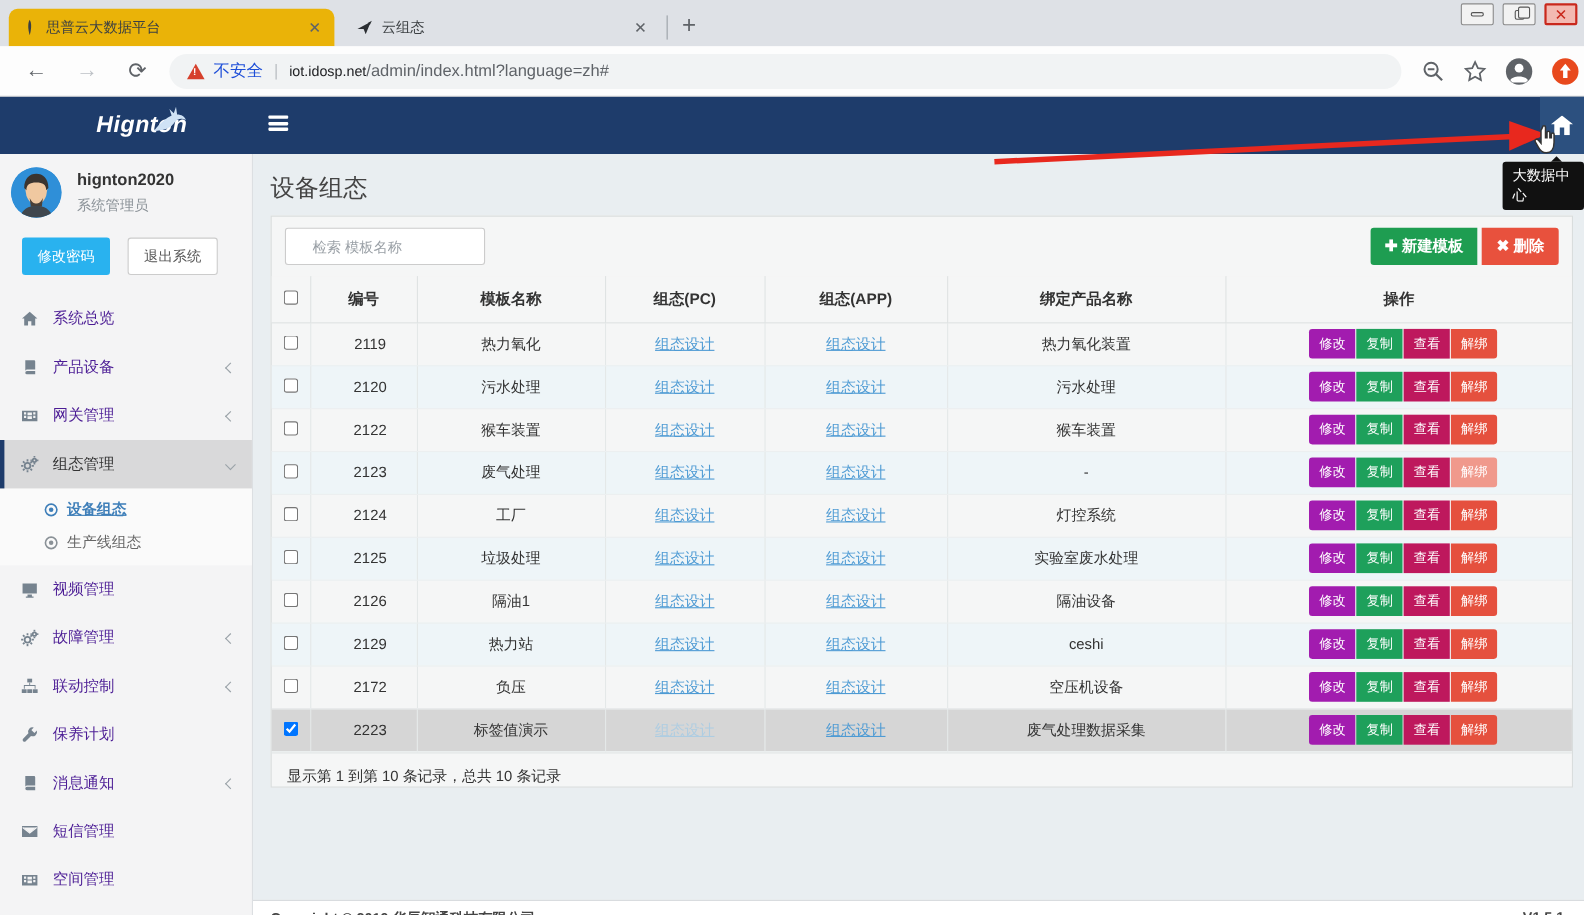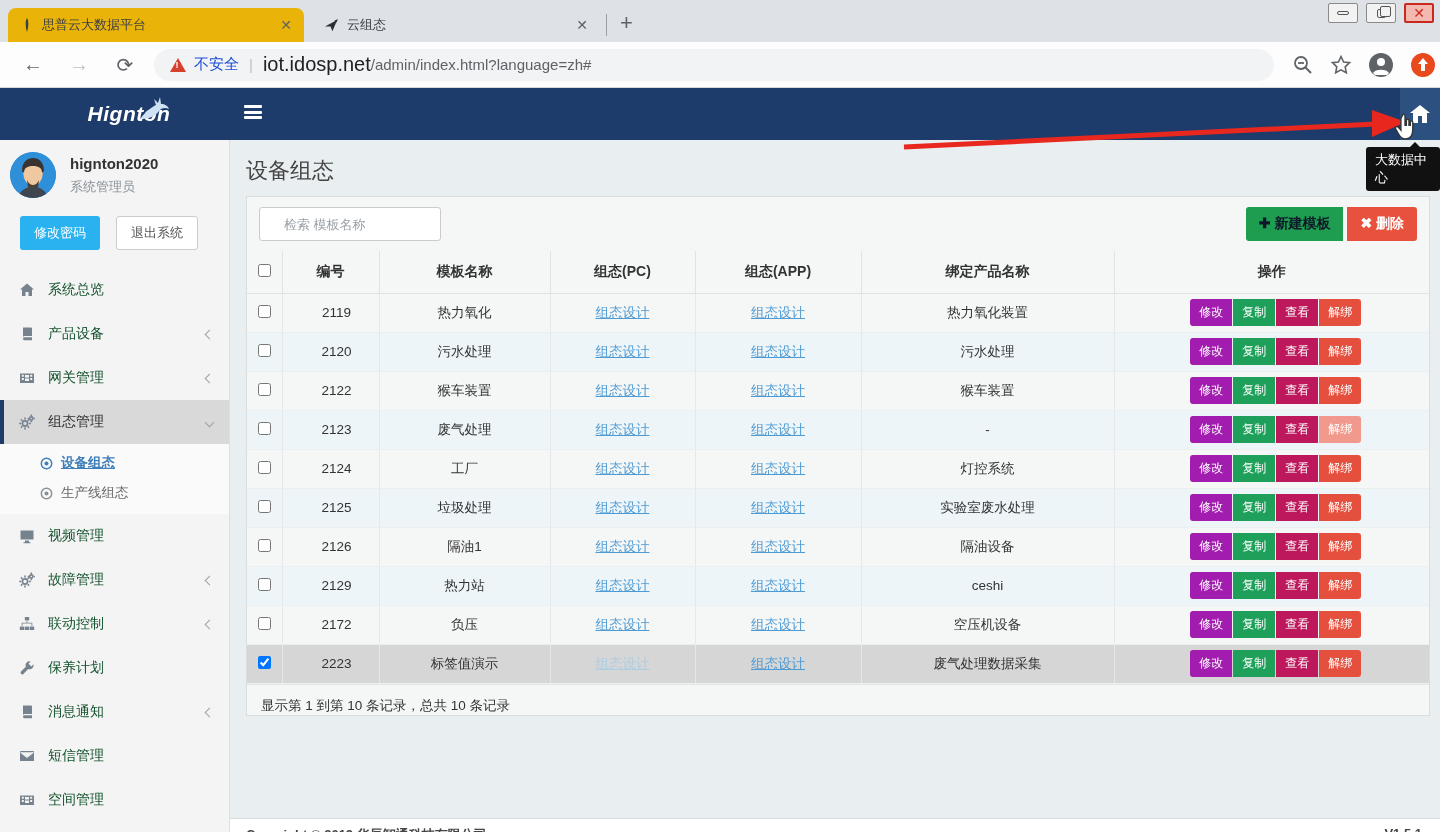--- a/index.html
+++ b/index.html
@@ -23,21 +23,21 @@
   .tabdivider { position:absolute; left:606px; top:14px; width:1px; height:22px; background:#9aa0a6; }
 
   .toolbar { position:absolute; left:0; top:42px; width:1440px; height:46px; background:#fdfdfd; border-bottom:1px solid #d7d7d7; display:flex; align-items:center; }
   .navic { font-size:20px; color:#5f6368; margin-left:20px; width:26px; text-align:center; }
   .navic.disabled { color:#bdc1c6; }
   .urlbar { margin-left:16px; width:1120px; height:32px; background:#f1f3f4; border-radius:16px; display:flex; align-items:center; padding:0 16px; }
   .warn-tri { width:0; height:0; border-left:8px solid transparent; border-right:8px solid transparent; border-bottom:14px solid #d6402c; position:relative; margin-right:8px; }
   .warn-tri::after { content:"!"; position:absolute; left:-2.5px; top:2px; color:#fff; font-size:9px; font-weight:bold; }
   .unsafe { color:#1d4ed8; font-size:15px; margin-right:10px; }
   .url-sep { color:#bdc1c6; margin-right:10px; font-size:15px; }
-  .url-host { color:#202124; font-size:20px;text-align:center; }
+  .url-host { color:#202124; font-size:13px;text-align:center; }
   .url-path { color:#5f6368; font-size:15px; }
   .tool-right { display:flex; align-items:center; gap:16px; margin-left:18px; }
 
   
   .appbar { position:absolute; left:0; top:88px; width:1440px; height:52px; background:#1e3c6b; }
   .logo { position:absolute; left:0; top:0; width:230px; height:52px; display:flex; align-items:center; justify-content:center; }
   .logo-text { color:#fff; font-size:21px; font-weight:bold; font-style:italic; letter-spacing:.5px; }
   .hamburger { position:absolute; left:244px; top:17px; width:18px; height:14px; display:flex; flex-direction:column; justify-content:space-between; cursor:pointer; }
   .hamburger span { display:block; height:3px; background:#fff; border-radius:1px; }
   .homebtn { position:absolute; right:0; top:0; width:40px; height:52px; background:#2c507f; display:flex; align-items:center; justify-content:center; }
@@ -50,42 +50,42 @@
   .user-row { display:flex; align-items:center; }
   .avatar { width:46px; height:46px; border-radius:50%; background:#2f8fd8; overflow:hidden; flex:0 0 auto; position:relative; }
   .user-meta { margin-left:14px; }
   .user-name { font-size:15px; font-weight:bold; color:#333; }
   .user-role { font-size:13px; color:#8a9197; margin-top:6px; }
   .user-btns { display:flex; gap:16px; margin:18px 0 14px 10px; }
   .btn-pwd { background:#29b2ef; color:#fff; border:none; font-size:13px; padding:7px 14px; border-radius:3px; cursor:pointer; }
   .btn-exit { background:#fff; color:#555; border:1px solid #ccc; font-size:13px; padding:7px 14px; border-radius:3px; cursor:pointer; }
 
   .menu { margin-top:18px; }
-  .menu-item { position:relative; height:44px; display:flex; align-items:center; padding:0 16px 0 18px; cursor:pointer; color:#14532d; font-size:14px; }
+  .menu-item { position:relative; height:44px; display:flex; align-items:center; padding:0 16px 0 18px; cursor:pointer; color:#4c1d95; font-size:14px; }
   .menu-item .mi-icon { width:18px; height:16px; margin-right:12px; flex:0 0 auto; }
   .menu-item .mi-label { flex:1; }
   .menu-item.active { background:#d9d9da; border-left:4px solid #1e3c6b; padding-left:14px; color:#333; }
   .chev { width:7px; height:7px; border-style:solid; border-color:#9aa2a8; border-width:1.5px 1.5px 0 0; display:inline-block; }
   .chev.left { transform:rotate(-135deg); }
   .chev.down { transform:rotate(135deg); }
   .submenu { background:#fafafa; padding:4px 0 6px 0; }
   .submenu-item { height:30px; display:flex; align-items:center; padding-left:40px; font-size:13.5px; color:#666; cursor:pointer; }
   .submenu-item .dot { margin-right:8px; }
   .submenu-item.active { color:#3f7fb9; font-weight:bold; }
   .submenu-item.active .label { text-decoration:underline; }
 
   
   .content { position:absolute; left:230px; top:140px; width:1210px; height:692px; background:#e9eef1; }
   .page-title { font-size:22px; color:#444; padding:16px 0 0 16px; font-weight:normal; }
   .panel { position:absolute; left:16px; top:56px; width:1184px; height:520px; background:#f5f6f6; border:1px solid #d9dddd; }
   .panel-top { display:flex; align-items:flex-start; justify-content:space-between; padding:10px 12px 10px 12px; }
   .search-input { width:182px; height:34px; border:1px solid #ccc; border-radius:3px; background:#fff; font-size:13px; padding:0 24px; color:#333; font-family:inherit; }
   .search-input::placeholder { color:#9aa0a6; }
   .top-btns { display:flex; gap:4px; }
-  .btn-new { background:#1e9d51; color:#0f172a; border:none; border-radius:3px 0 0 3px; font-size:14px; font-weight:bold; padding:8px 13px; cursor:pointer; }
+  .btn-new { background:#1e9d51; color:#ffffff; border:none; border-radius:3px 0 0 3px; font-size:14px; font-weight:bold; padding:8px 13px; cursor:pointer; }
   .btn-del { background:#e8513d; color:#fff; border:none; border-radius:0 3px 3px 0; font-size:14px; font-weight:bold; padding:8px 13px; cursor:pointer; }
 
   table.grid { border-collapse:collapse; table-layout:fixed; width:1182px; font-size:13.5px; color:#333; }
   table.grid col.c-check{width:35px} table.grid col.c-id{width:97px} table.grid col.c-name{width:171px}
   table.grid col.c-pc{width:145px} table.grid col.c-app{width:166px} table.grid col.c-prod{width:253px} table.grid col.c-act{width:315px}
   table.grid th { height:42px; font-weight:bold; text-align:center; border:1px solid #dfe3e3; border-top:none; background:#f5f6f6; font-size:14px; }
   table.grid td { height:39px; text-align:center; border-left:1px solid #e4e8e8; border-right:1px solid #e4e8e8; border-bottom:1px solid #eceff0; }
   table.grid th:first-child, table.grid td:first-child { border-left:none; }
   table.grid th:last-child, table.grid td:last-child { border-right:none; }
   tr.stripe td { background:#eef5f8; }

